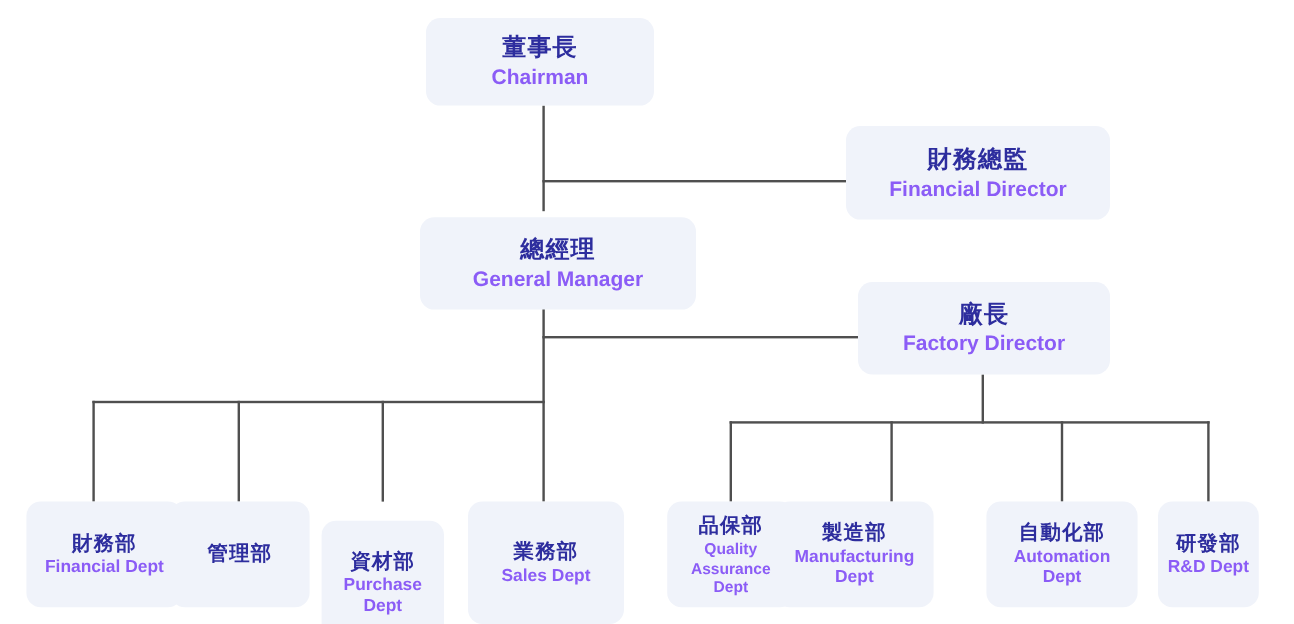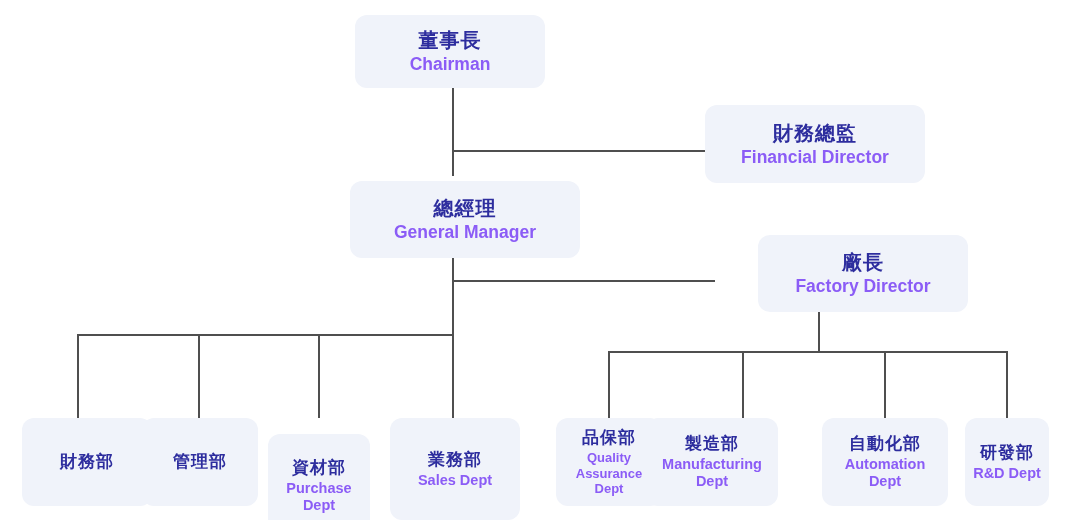--- a/index.html
+++ b/index.html
@@ -41,21 +41,21 @@
   .node.big .zh { font-size: 20px; }
   .node.big .en { font-size: 17.5px; }
   .node.small .zh { font-size: 17px; }
   .node.small .en { font-size: 14.5px; }
   .node.small.tight .en { font-size: 13px; }
 
   
   #n-chairman            { left: 355px; top: 15px;  width: 190px; height: 73px; }
   #n-financial-director  { left: 705px; top: 105px; width: 220px; height: 78px; }
   #n-general-manager     { left: 350px; top: 168px; width: 230px; height: 77px; margin-top: 13px; }
-  #n-factory-director    { left: 758px; top: 235px; width: 210px; height: 77px; }
+  #n-factory-director    { left: 715px; top: 235px; width: 210px; height: 77px; }
   #n-financial-dept      { left: 22px;  top: 418px; width: 130px; height: 88px; }
   #n-management-dept     { left: 142px; top: 418px; width: 116px; height: 88px; }
   #n-purchase-dept       { left: 268px; top: 434px; width: 102px; height: 104px; }
   #n-sales-dept          { left: 390px; top: 418px; width: 130px; height: 102px; }
   #n-quality-dept        { left: 556px; top: 418px; width: 106px; height: 88px; }
   #n-manufacturing-dept  { left: 646px; top: 418px; width: 132px; height: 88px; }
   #n-automation-dept     { left: 822px; top: 418px; width: 126px; height: 88px; }
   #n-rd-dept             { left: 965px; top: 418px; width: 84px;  height: 88px; }
 
   
@@ -113,20 +113,21 @@
     <div class="en">General Manager</div>
   </div>
 
   <div class="node big" id="n-factory-director">
     <div class="zh">廠長</div>
     <div class="en">Factory Director</div>
   </div>
 
   <div class="node small" id="n-financial-dept">
     <div class="zh">財務部</div>
+    <div class="en">Financial Dept</div>
   </div>
 
   <div class="node small" id="n-management-dept">
     <div class="zh">管理部</div>
   </div>
 
   <div class="node small" id="n-purchase-dept">
     <div class="zh">資材部</div>
     <div class="en">Purchase Dept</div>
   </div>

